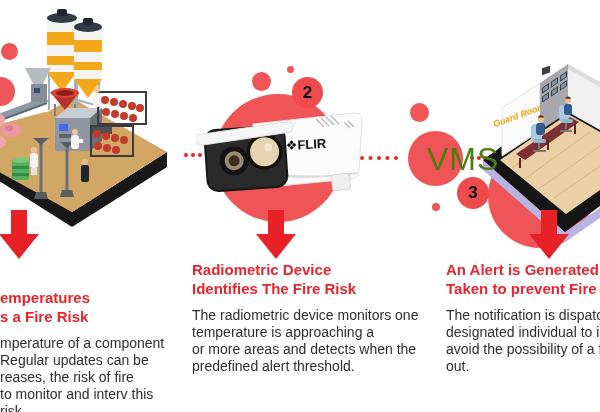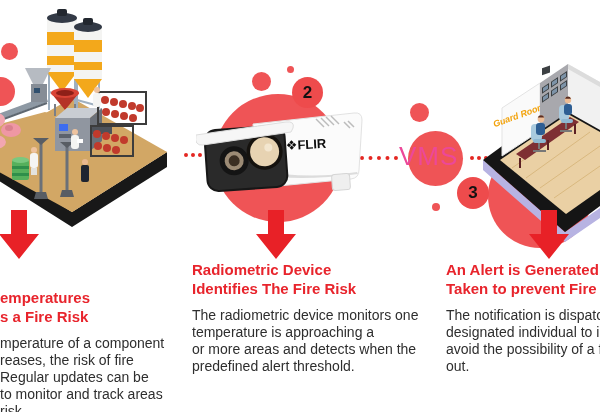--- a/index.html
+++ b/index.html
@@ -4,21 +4,21 @@
 <style>
   html,body{margin:0;padding:0;background:#ffffff;}
   .stage{position:relative;width:600px;height:412px;overflow:hidden;background:#fff;
          font-family:"Liberation Sans", sans-serif;}
   .dot{position:absolute;border-radius:50%;background:#ef5456;z-index:1;}
   .dotline{position:absolute;height:0;border-top:4px dotted #e42722;z-index:2;}
   .illus{position:absolute;z-index:3;}
   .badge{position:absolute;z-index:5;border-radius:50%;background:#ee4b4c;color:#121212;
          font-weight:bold;display:flex;align-items:center;justify-content:center;}
   .arrow{position:absolute;z-index:4;}
-  .vms{position:absolute;z-index:5;color:#ec4899;font-size:26px;font-weight:500;letter-spacing:1px;}
+  .vms{position:absolute;z-index:5;color:#4d7c0f;font-size:32px;font-weight:500;letter-spacing:1px;margin-left:28px;}
   .col{position:absolute;z-index:4;top:260px;}
   .col .h{font-size:15px;font-weight:bold;color:#e8242c;line-height:19px;white-space:nowrap;}
   .col .b{font-size:14px;color:#2e2e2e;line-height:17px;white-space:nowrap;}
   .col .bwrap{margin-top:9px;}
 </style>
 </head>
 <body>
 
 <div class="stage">
 
@@ -272,23 +272,23 @@
     </svg>
   <svg class="arrow" style="left:529px;top:210px;" width="40" height="49" viewBox="0 0 40 49">
       <polygon points="12,0 28,0 28,24 40,24 20,49 0,24 12,24" fill="#e82127"></polygon>
     </svg>
 
   <div class="col" style="left:0px;width:210px;margin-top:28px;">
     <div class="h">emperatures</div>
     <div class="h">s a Fire Risk</div>
     <div class="bwrap">
       <div class="b">mperature of a component</div>
+      <div class="b">Regular updates can be</div>
       <div class="b">reases, the risk of fire</div>
-      <div class="b">Regular updates can be</div>
-      <div class="b">to monitor and track areas</div>
+      <div class="b">to monitor and interv this</div>
       <div class="b">risk.</div>
     </div>
   </div>
 
   <div class="col" style="left:192px;width:230px;">
     <div class="h">Radiometric Device</div>
     <div class="h">Identifies The Fire Risk</div>
     <div class="bwrap">
       <div class="b">The radiometric device monitors one</div>
       <div class="b">temperature is approaching a</div>

